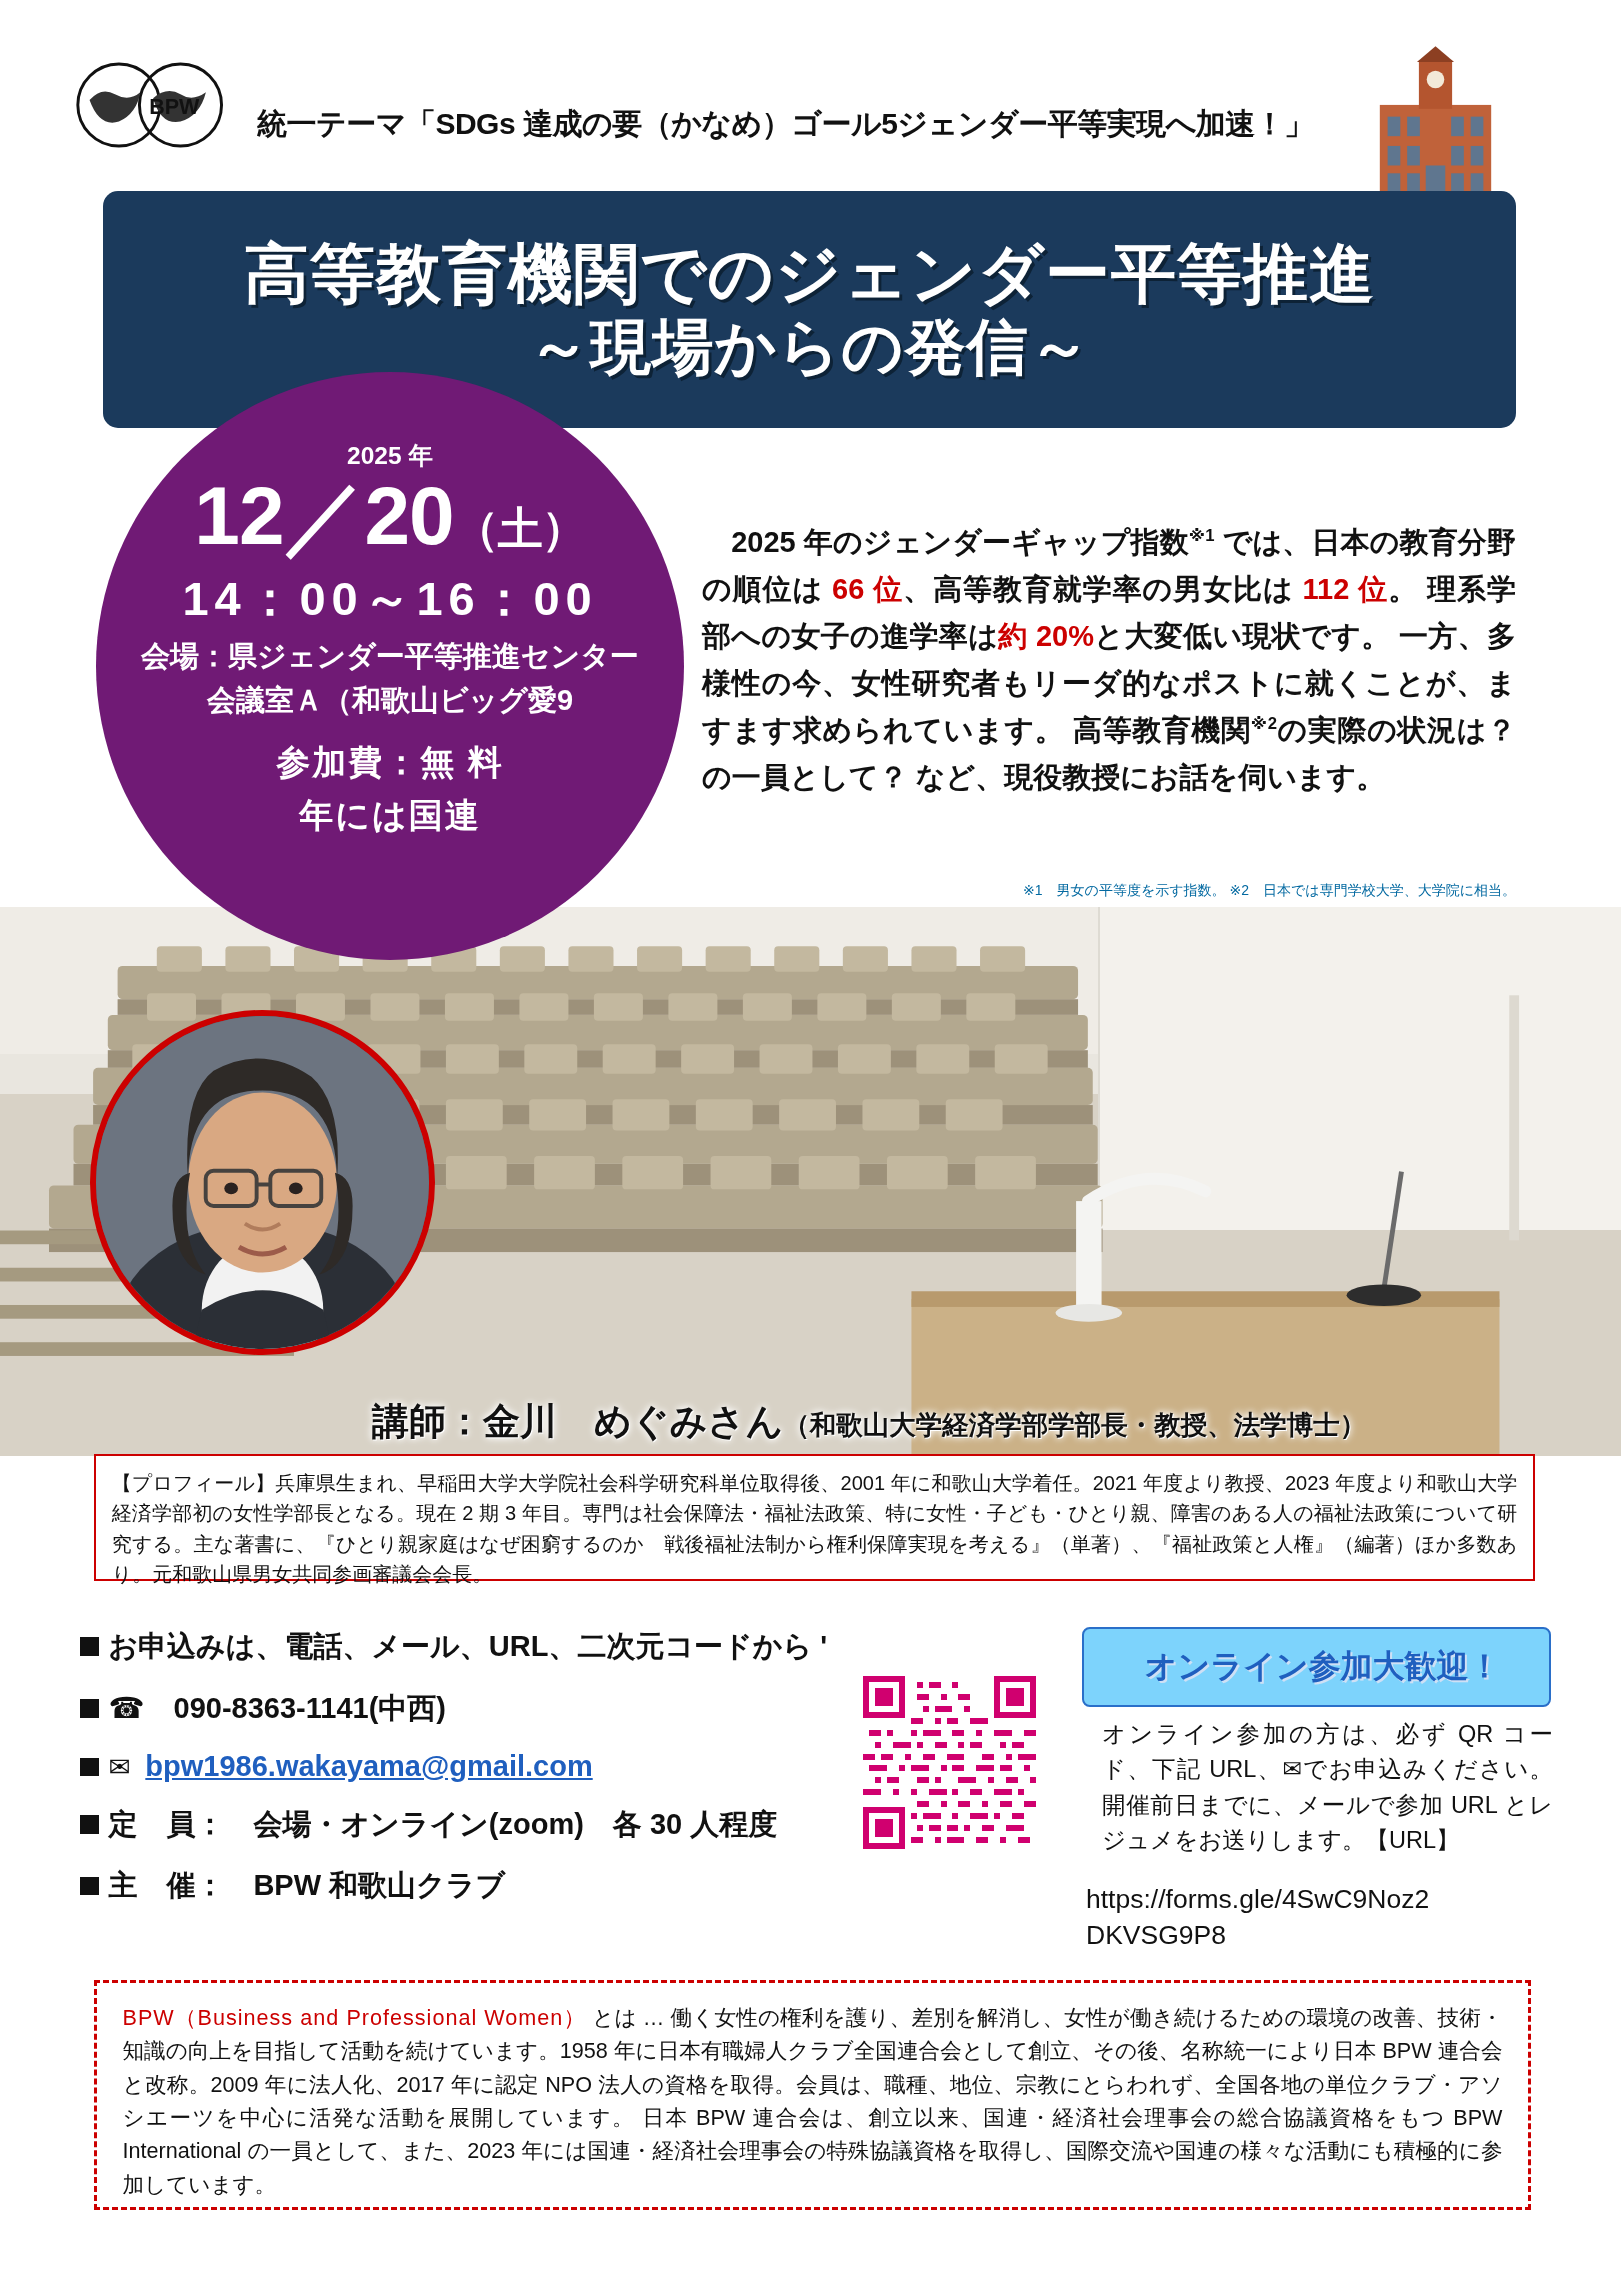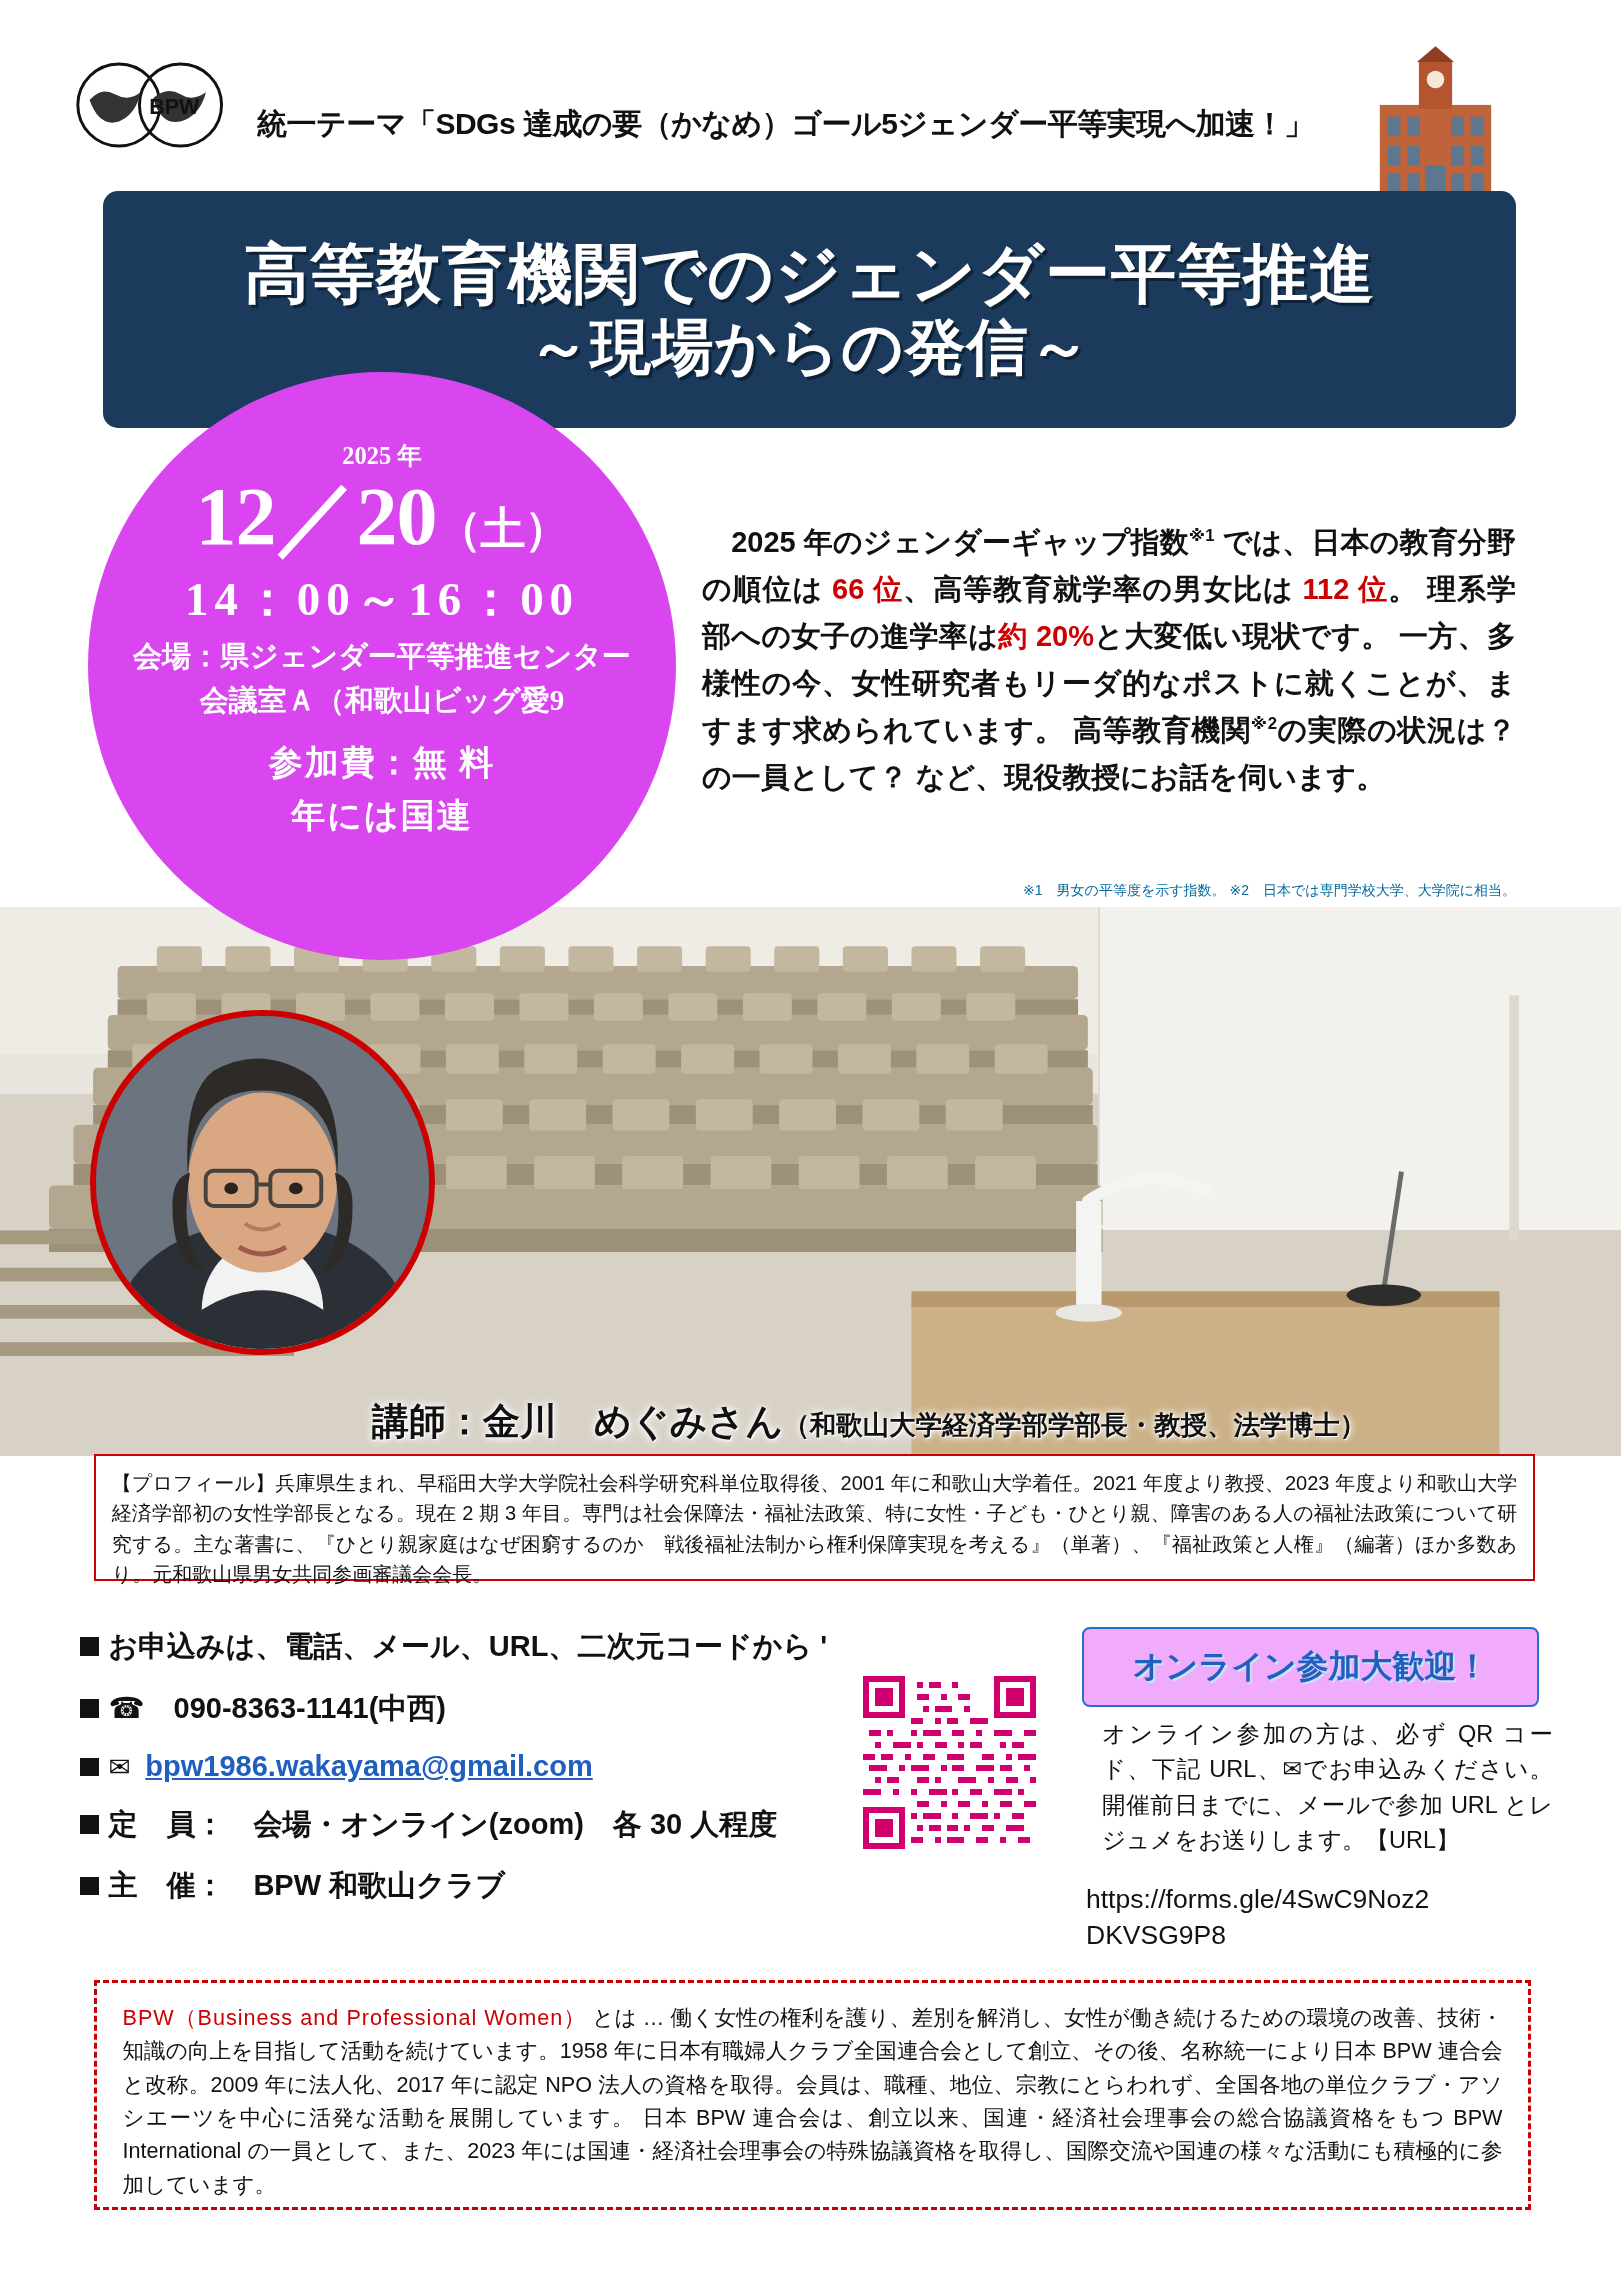--- a/index.html
+++ b/index.html
@@ -39,23 +39,23 @@
     text-shadow:2.9px 2.9px 0 #0d2236;
     line-height:1.05;
   }
   .titleband .t2{
     color:#fff;font-size:61px;font-weight:bold;letter-spacing:1px;
     text-shadow:2.9px 2.9px 0 #0d2236;margin-top:5.9px;line-height:1.05;
   }
 
   
   .circle{
-    position:absolute;left:88px;top:372px;width:588px;height:588px;
-    background:#d946ef;border-radius:50%;
-    color:#fff;text-align:center;font-family:Liberation Serif, serif;
+    position:absolute;left:96px;top:372px;width:588px;height:588px;
+    background:#701a75;border-radius:50%;
+    color:#fff;text-align:center;
   }
   .c-year{position:absolute;top:67px;left:0;width:100%;font-size:24.5px;font-weight:bold;}
   .c-date{position:absolute;top:90px;left:0;width:100%;font-size:82px;font-weight:bold;letter-spacing:-1px;}
   .c-date .dow{font-size:45px;}
   .c-time{position:absolute;top:196px;left:0;width:100%;font-size:47px;font-weight:bold;letter-spacing:5.9px;}
   .c-place1{position:absolute;top:265px;left:0;width:100%;font-size:29px;font-weight:bold;}
   .c-place2{position:absolute;top:309px;left:0;width:100%;font-size:29px;font-weight:bold;}
   .c-fee{position:absolute;top:368px;left:0;width:100%;font-size:34px;font-weight:bold;letter-spacing:2px;}
   .c-hybrid{position:absolute;top:421px;left:0;width:100%;font-size:34px;font-weight:bold;letter-spacing:2px;}
 
@@ -109,22 +109,22 @@
   .apply .row{font-size:29px;font-weight:bold;margin-bottom:21.6px;color:#111;white-space:nowrap;}
   .apply .row .blue{color:#1f5fbf;text-decoration:underline;font-weight:bold;}
   .sq{display:inline-block;width:18.6px;height:18.6px;background:#111;margin-right:9.8px;}
 
   
   .qr{position:absolute;left:863px;top:1676px;width:173px;height:173px;}
 
   
   .onlinebox{
     position:absolute;left:1082px;top:1627px;width:453px;height:76px;
-    border:2.9px solid #2a6fc9;border-radius:7.8px;background:#f0abfc;
-    display:flex;align-items:center;justify-content:center;
+    border:2.9px solid #2a6fc9;border-radius:7.8px;background:#7dd3fc;
+    display:flex;align-items:center;justify-content:center;padding-left:12px;
   }
   .onlinebox span{
     font-size:32px;font-weight:bold;color:#1f5fbf;letter-spacing:0px;
     text-shadow:2px 2px 0 #cfe0f5;
   }
   .onlinetext{
     position:absolute;left:1086px;top:1717px;width:451px;
     font-size:23.5px;line-height:1.5;color:#111;text-align:justify;margin-left:16px;
   }
   .url{

